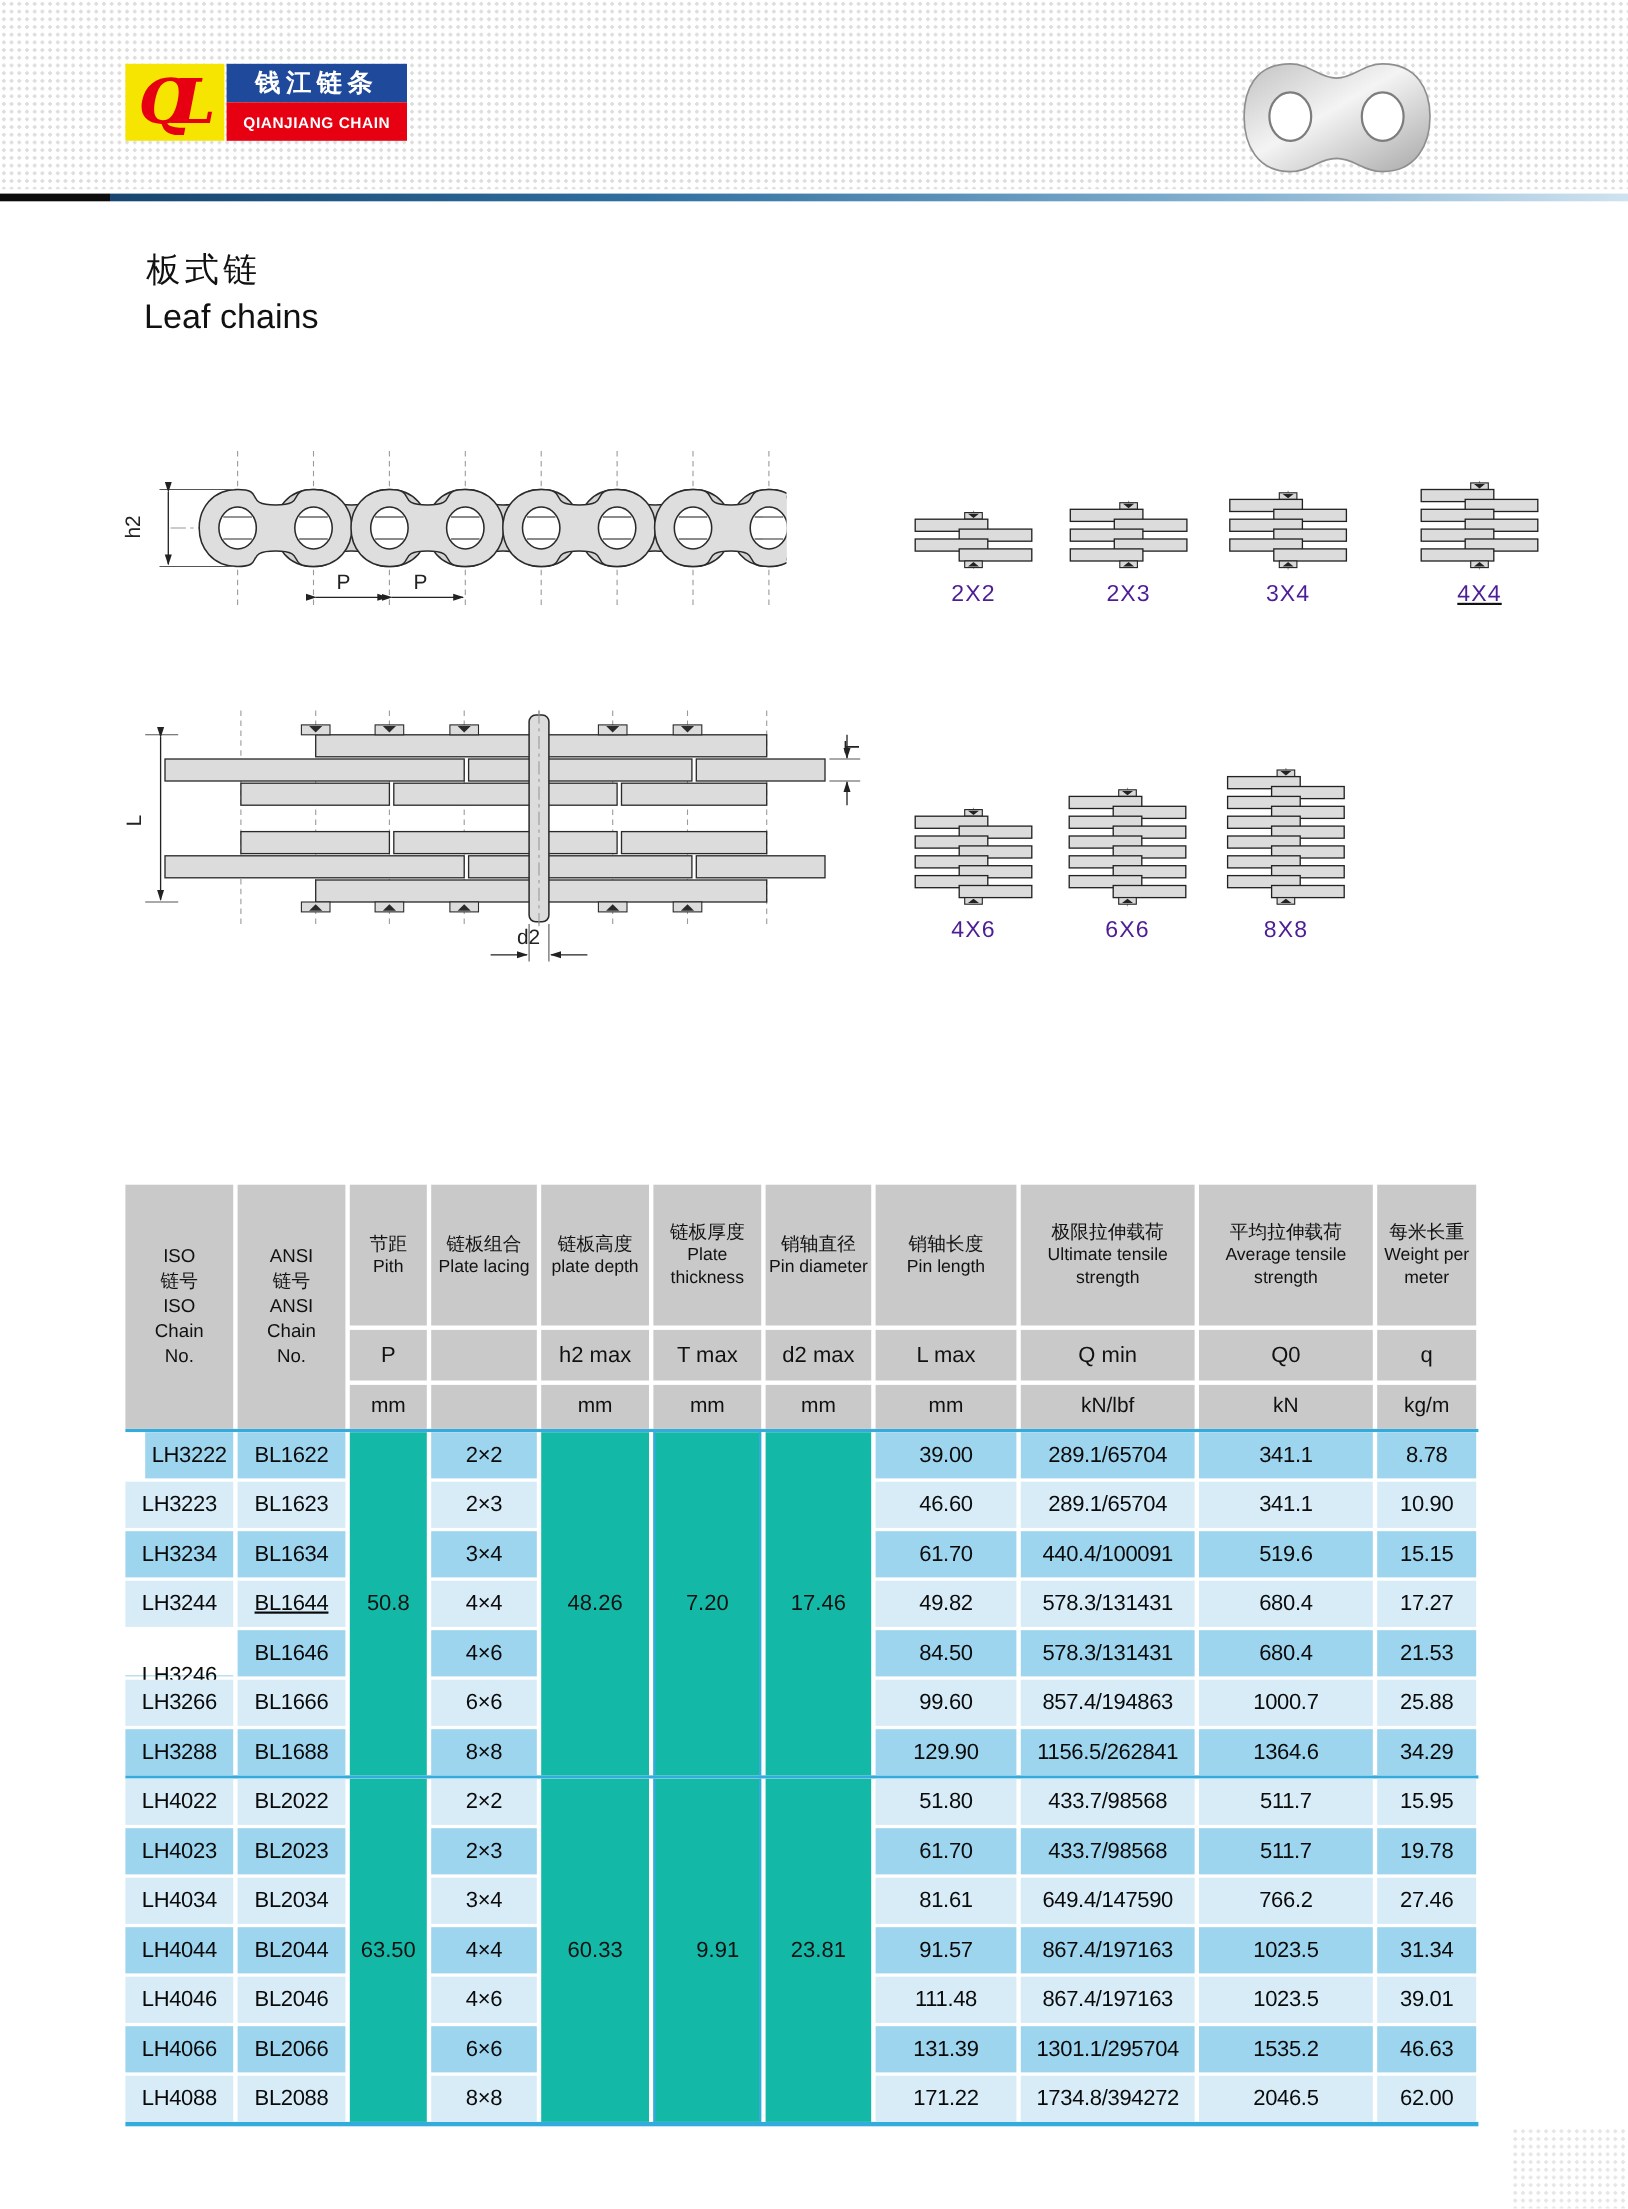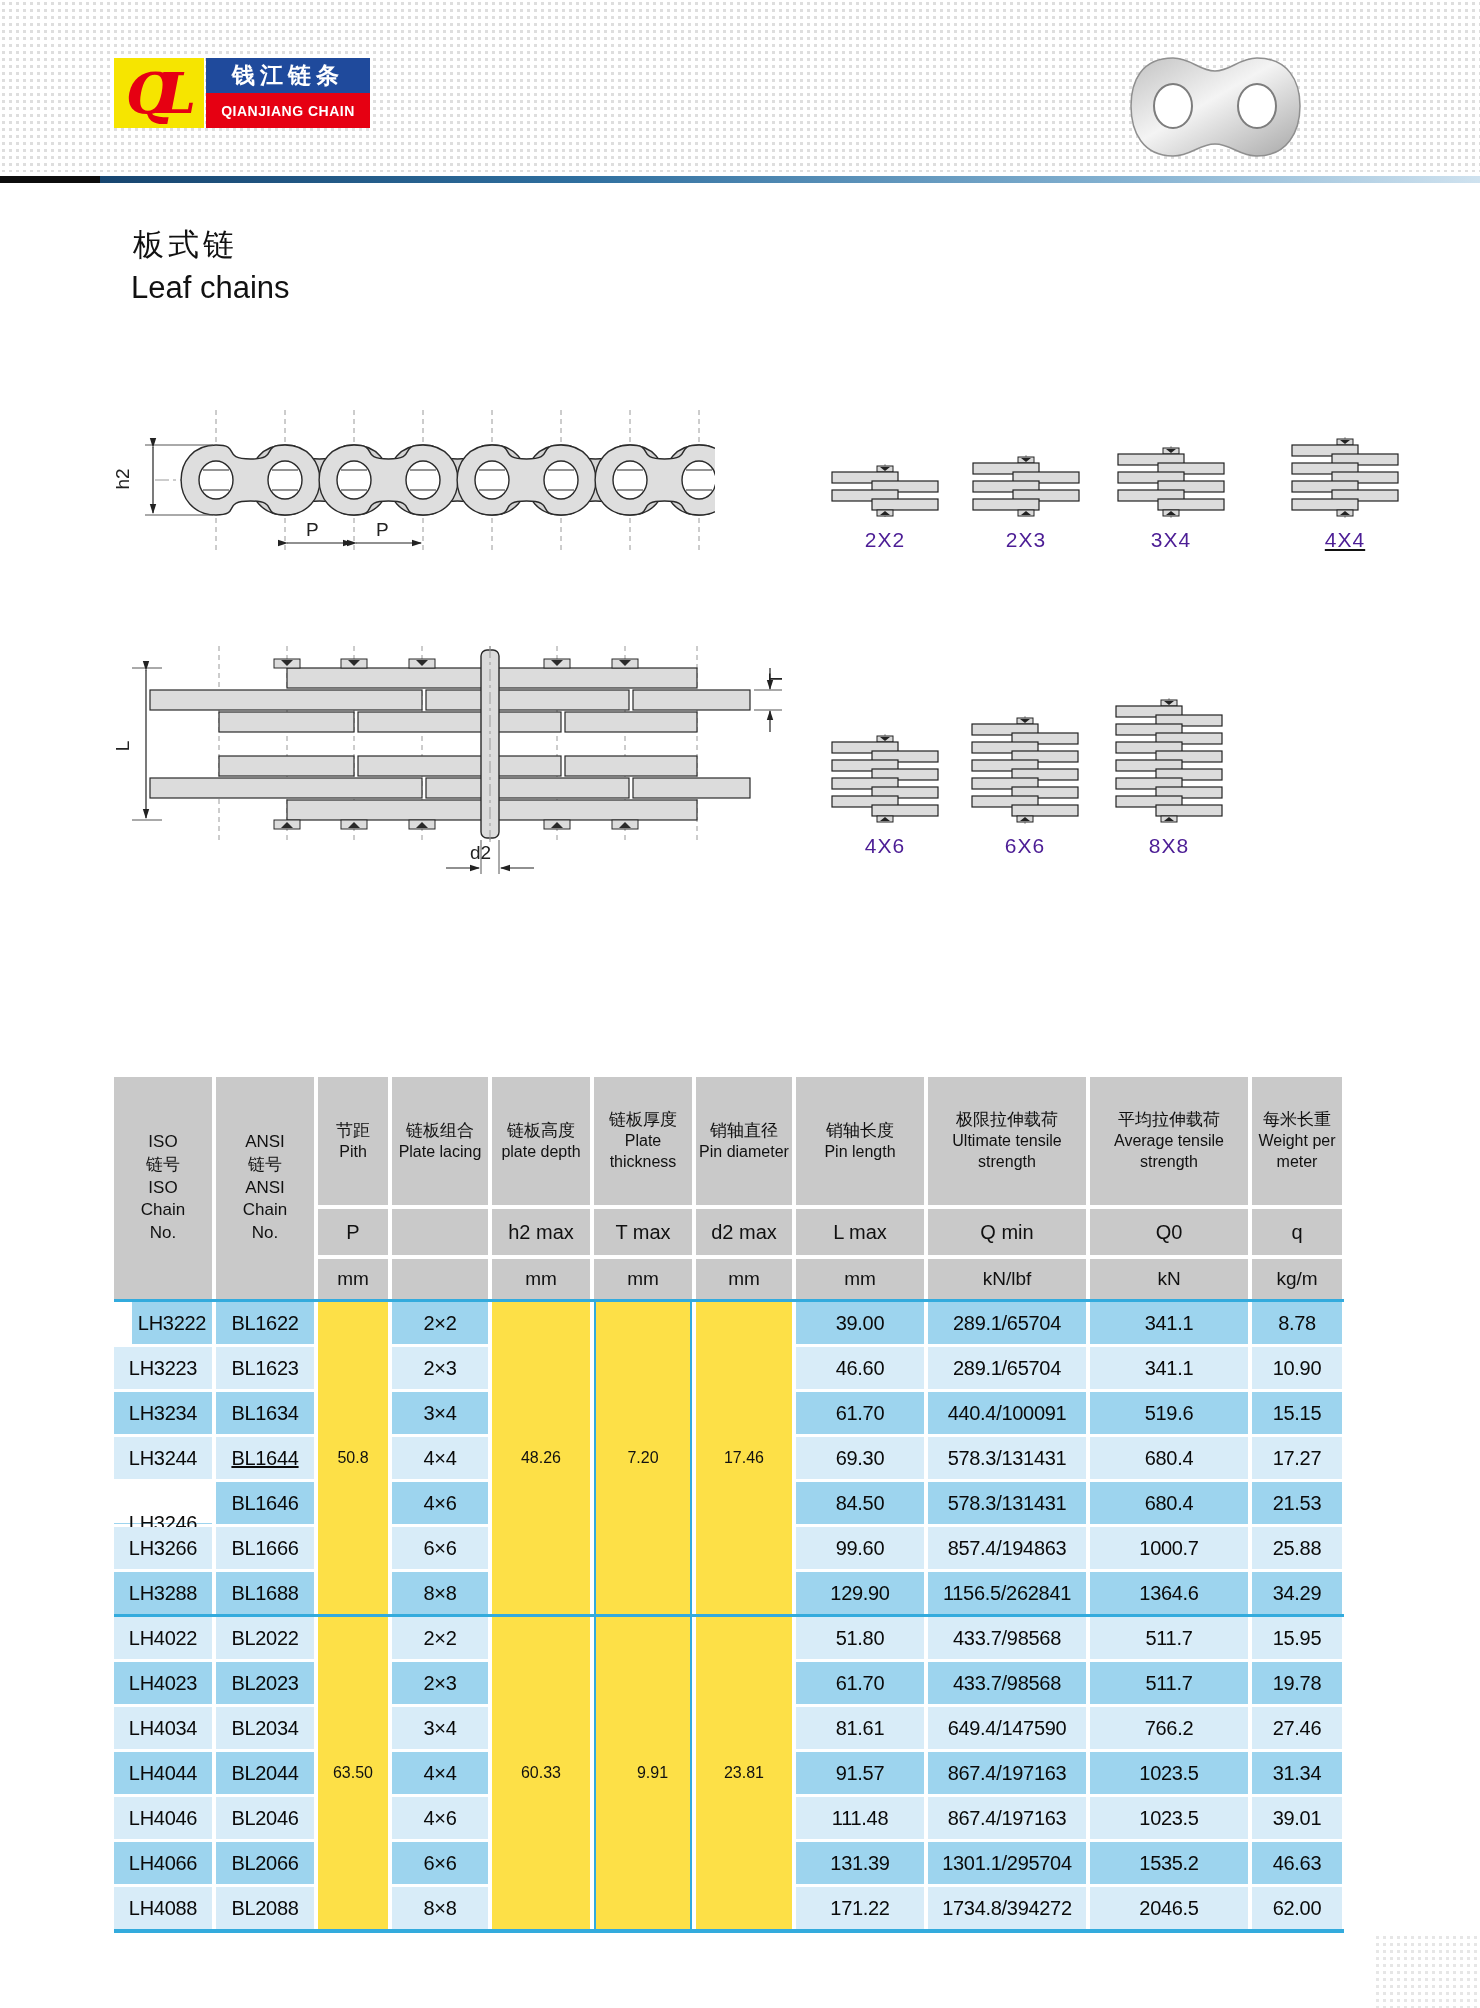--- a/index.html
+++ b/index.html
@@ -42,21 +42,21 @@
       justify-content:center;text-align:center;line-height:1.3;}
   .hc-zh{font-size:17px;}
   .hc-en{font-size:16px;}
   .hc-span{white-space:pre-line;font-size:17px;line-height:1.35;}
   .hc-sym{font-size:20px;}
   .hc-unit{font-size:19px;}
   .dcell{display:flex;align-items:center;justify-content:center;font-size:20px;
       letter-spacing:-0.3px;color:#0a0a0a;}
   .dark{background:#9dd4ee;}
   .light{background:#d8ecf8;}
-  .mcell{background:#fde047;display:flex;align-items:center;justify-content:center;font-size:16px;}
+  .mcell{background:#14b8a6;display:flex;align-items:center;justify-content:center;font-size:20px;}
   .tk{border-left:2px solid #33abdd;border-right:2px solid #33abdd;}
   .bline{height:3px;background:#33abdd;}
   .bline-bottom{height:4px;background:#33abdd;}
   .corner-dots{position:absolute;left:1374px;top:1934px;width:106px;height:74px;
       background-image:radial-gradient(#e6e6e6 1.6px, rgba(0,0,0,0) 1.7px);background-size:7px 7px;}
 </style>
 </head>
 <body>
 
 <div class="page">
@@ -458,21 +458,21 @@
         <div class="dcell dark" style="grid-area: 3 / 1;">LH3234</div>
         <div class="dcell dark" style="grid-area: 3 / 2;">BL1634</div>
         <div class="dcell dark" style="grid-area: 3 / 4;">3×4</div>
         <div class="dcell dark" style="grid-area: 3 / 8;">61.70</div>
         <div class="dcell dark" style="grid-area: 3 / 9;">440.4/100091</div>
         <div class="dcell dark" style="grid-area: 3 / 10;">519.6</div>
         <div class="dcell dark" style="grid-area: 3 / 11;">15.15</div>
         <div class="dcell light" style="grid-area: 4 / 1;">LH3244</div>
         <div class="dcell light" style="grid-area: 4 / 2; text-decoration: underline;">BL1644</div>
         <div class="dcell light" style="grid-area: 4 / 4;">4×4</div>
-        <div class="dcell light" style="grid-area: 4 / 8;">69.30</div>
+        <div class="dcell light" style="grid-area: 4 / 8;">49.82</div>
         <div class="dcell light" style="grid-area: 4 / 9;">578.3/131431</div>
         <div class="dcell light" style="grid-area: 4 / 10;">680.4</div>
         <div class="dcell light" style="grid-area: 4 / 11;">17.27</div>
         <div class="dcell dark" style="grid-area: 5 / 1; margin-top: 41px;">LH3246</div>
         <div class="dcell dark" style="grid-area: 5 / 2;">BL1646</div>
         <div class="dcell dark" style="grid-area: 5 / 4;">4×6</div>
         <div class="dcell dark" style="grid-area: 5 / 8;">84.50</div>
         <div class="dcell dark" style="grid-area: 5 / 9;">578.3/131431</div>
         <div class="dcell dark" style="grid-area: 5 / 10;">680.4</div>
         <div class="dcell dark" style="grid-area: 5 / 11;">21.53</div>

